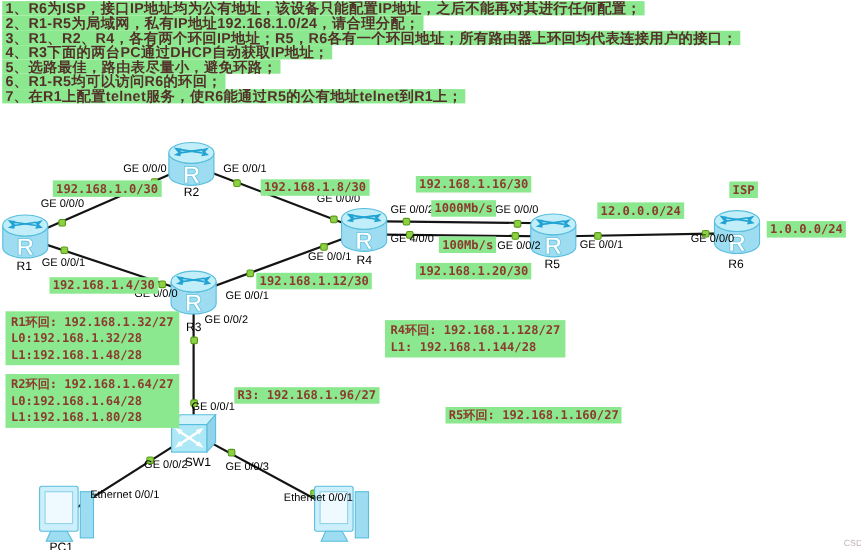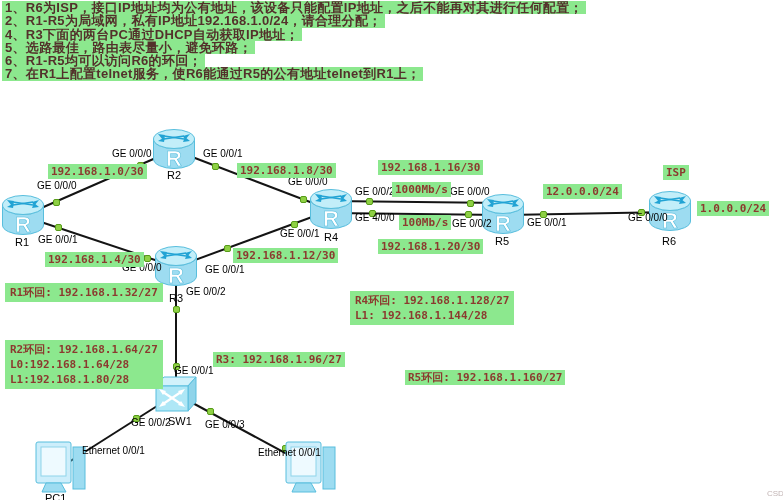--- a/index.html
+++ b/index.html
@@ -24,20 +24,21 @@
   .gblock{position:absolute;font-family:"DejaVu Sans Mono",monospace;font-weight:bold;font-size:11px;
           line-height:15px;color:#8b3a2f;background:#8ce88e;padding:2px 5px;white-space:nowrap;z-index:4;}
   .watermark{position:absolute;font-size:8px;color:#c2b4b4;z-index:5;white-space:nowrap;margin-left:40px;}
 </style>
 </head>
 <body>
 
 <div class="instr">
   <div class="instr-line">1、R6为ISP，接口IP地址均为公有地址，该设备只能配置IP地址，之后不能再对其进行任何配置；</div>
   <div class="instr-line">2、R1-R5为局域网，私有IP地址192.168.1.0/24，请合理分配；</div>
+  <div class="instr-line">3、R1、R2、R4，各有两个环回IP地址；R5，R6各有一个环回地址；所有路由器上环回均代表连接用户的接口；</div>
   <div class="instr-line">4、R3下面的两台PC通过DHCP自动获取IP地址；</div>
   <div class="instr-line">5、选路最佳，路由表尽量小，避免环路；</div>
   <div class="instr-line">6、R1-R5均可以访问R6的环回；</div>
   <div class="instr-line">7、在R1上配置telnet服务，使R6能通过R5的公有地址telnet到R1上；</div>
 </div>
 
 <svg class="links" width="783" height="500">
   <g stroke="#141414" stroke-width="2">
     <line x1="23" y1="216" x2="174" y2="150"></line>
     <line x1="174" y1="150" x2="331" y2="210"></line>
@@ -248,20 +249,22 @@
 <div class="glabel" style="left:378px;top:160px">192.168.1.16/30</div>
 <div class="glabel" style="left:392px;top:182px">1000Mb/s</div>
 <div class="glabel" style="left:399px;top:215px">100Mb/s</div>
 <div class="glabel" style="left:378px;top:239px">192.168.1.20/30</div>
 <div class="glabel" style="left:543px;top:184px">12.0.0.0/24</div>
 <div class="glabel" style="left:663px;top:165px">ISP</div>
 <div class="glabel" style="left:697px;top:201px">1.0.0.0/24</div>
 
 <div class="gblock" style="left:5px;top:283px">
   <div>R1环回: 192.168.1.32/27</div>
+  <div>L0:192.168.1.32/28</div>
+  <div>L1:192.168.1.48/28</div>
 </div>
 <div class="gblock" style="left:5px;top:340px">
   <div>R2环回: 192.168.1.64/27</div>
   <div>L0:192.168.1.64/28</div>
   <div>L1:192.168.1.80/28</div>
 </div>
 <div class="glabel" style="left:213px;top:352px">R3: 192.168.1.96/27</div>
 <div class="gblock" style="left:350px;top:291px">
   <div>R4环回: 192.168.1.128/27</div>
   <div>L1: 192.168.1.144/28</div>

